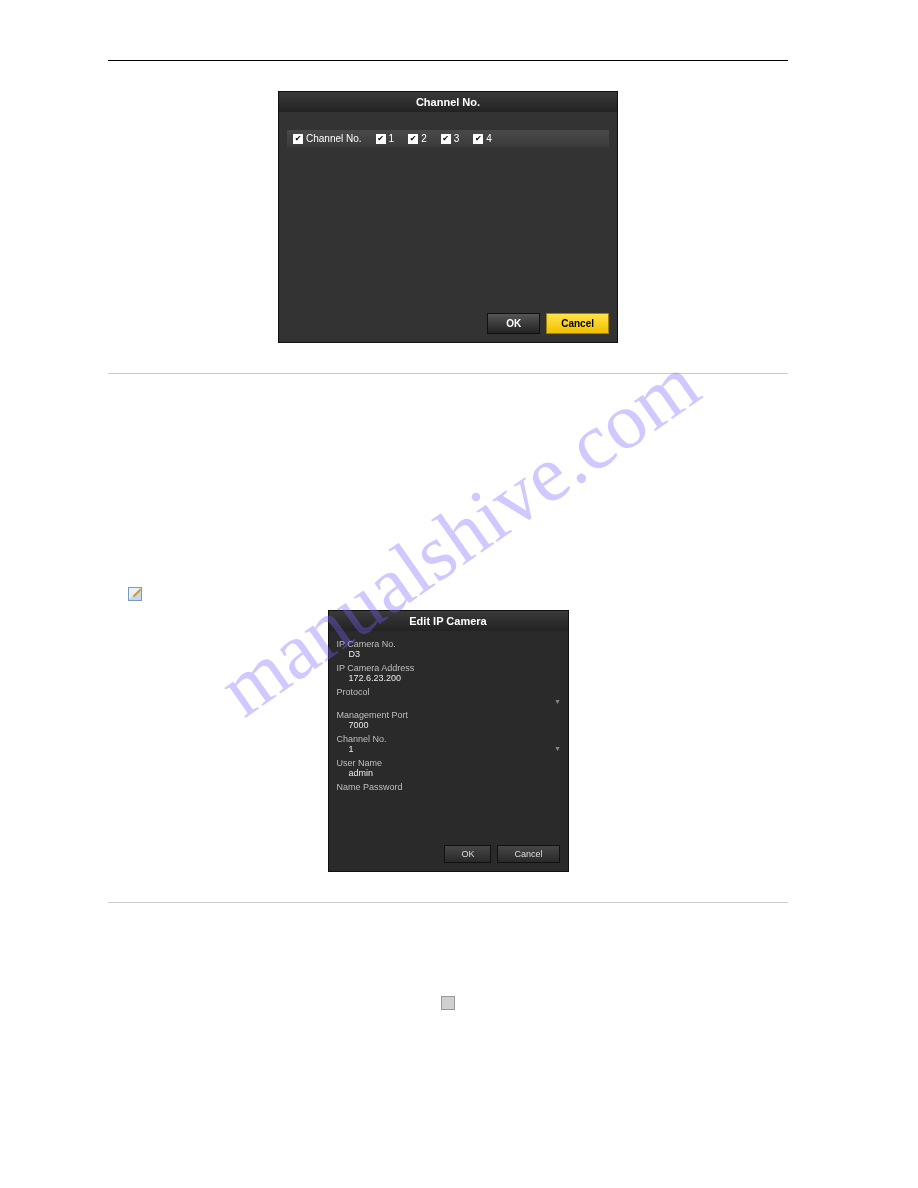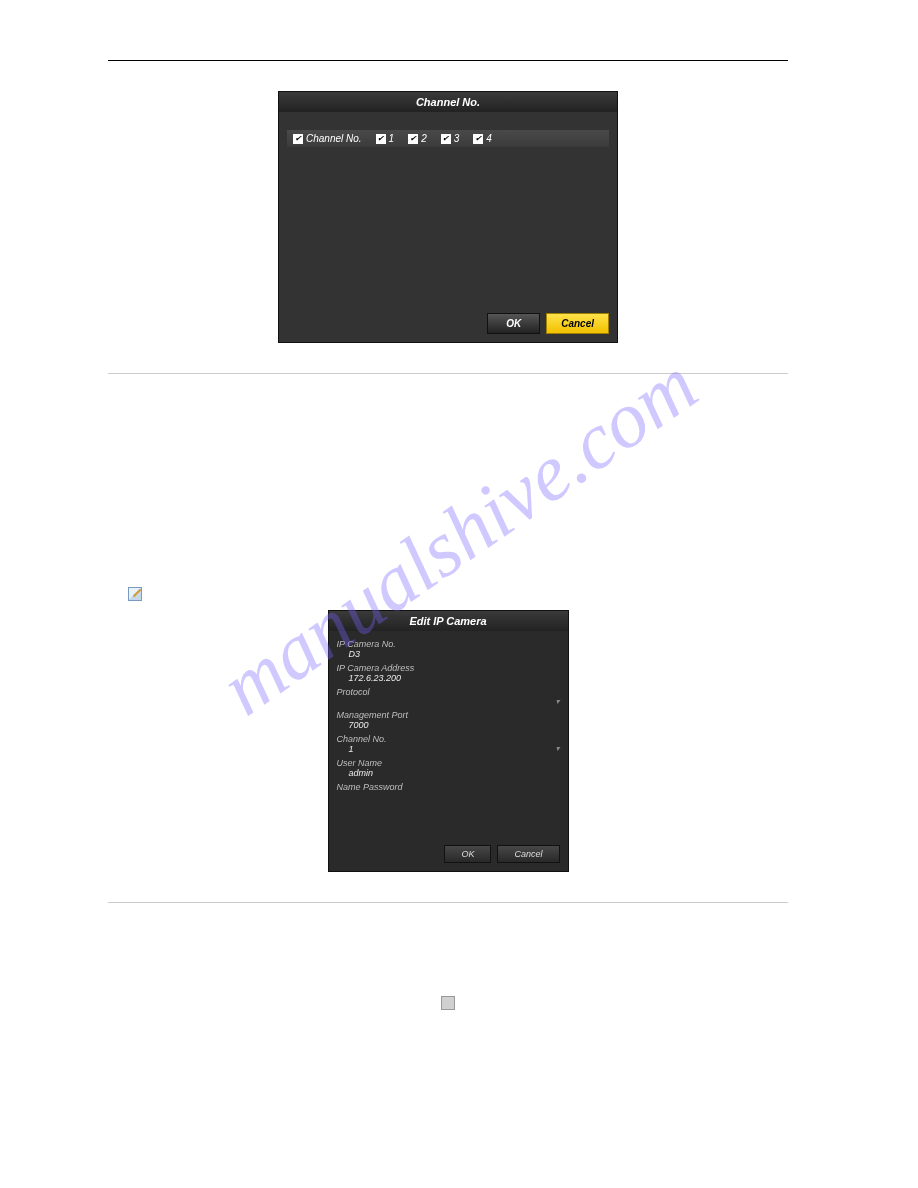--- a/index.html
+++ b/index.html
@@ -6,21 +6,20 @@
   body {
     width: 918px;
     height: 1188px;
     background: #fff;
     font-family: Arial, sans-serif;
     position: relative;
   }
   .page {
     padding: 60px 130px 60px 108px;
     position: relative;
-    font-style: italic;
   }
   .hr-top {
     border: none;
     border-top: 1px solid #000;
     margin-bottom: 30px;
   }
   .hr-light {
     border: none;
     border-top: 1px solid #ccc;
     margin: 30px 0;

